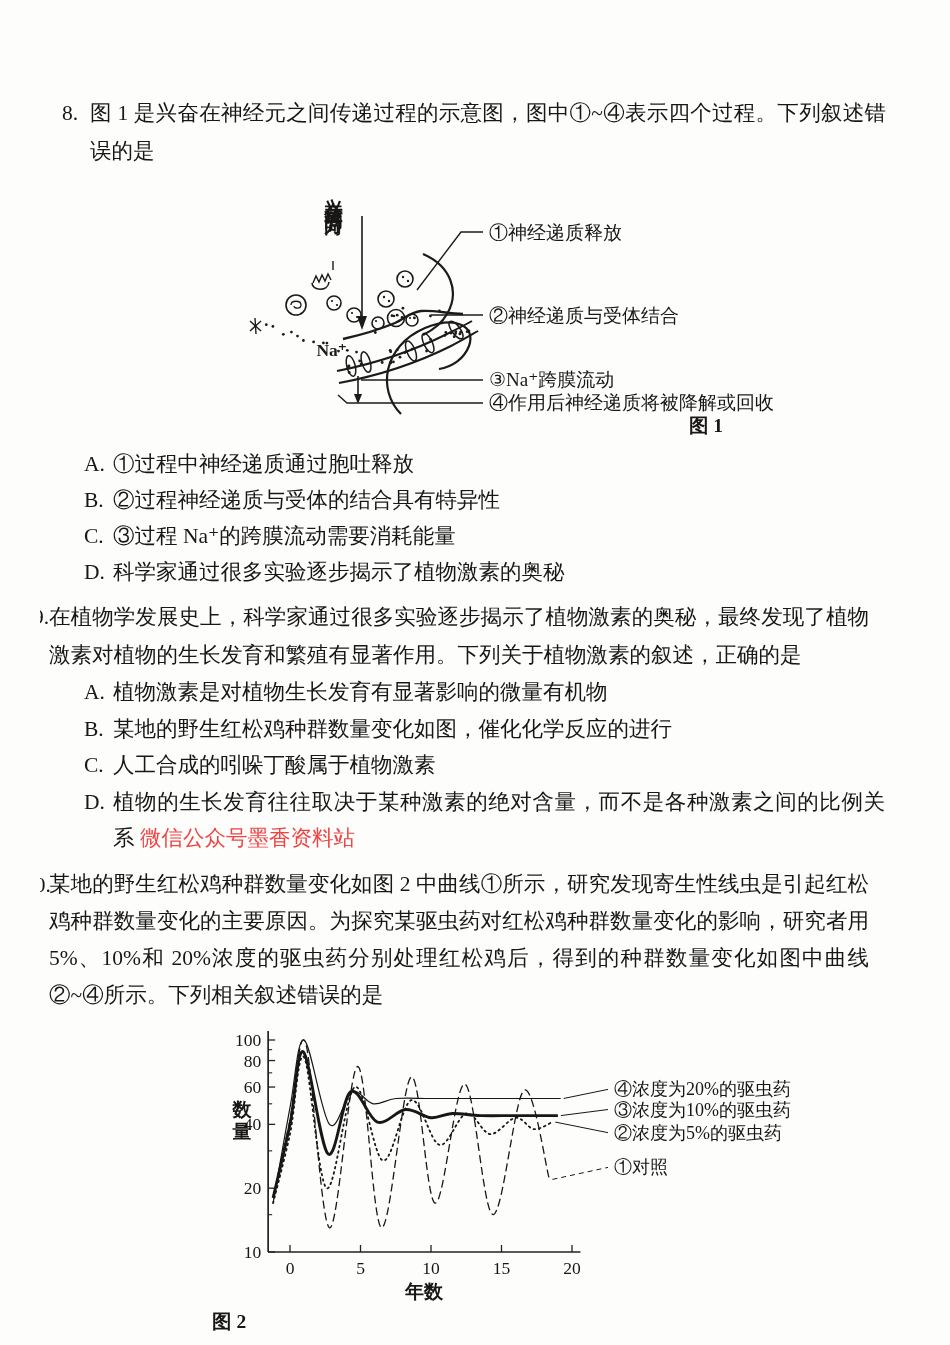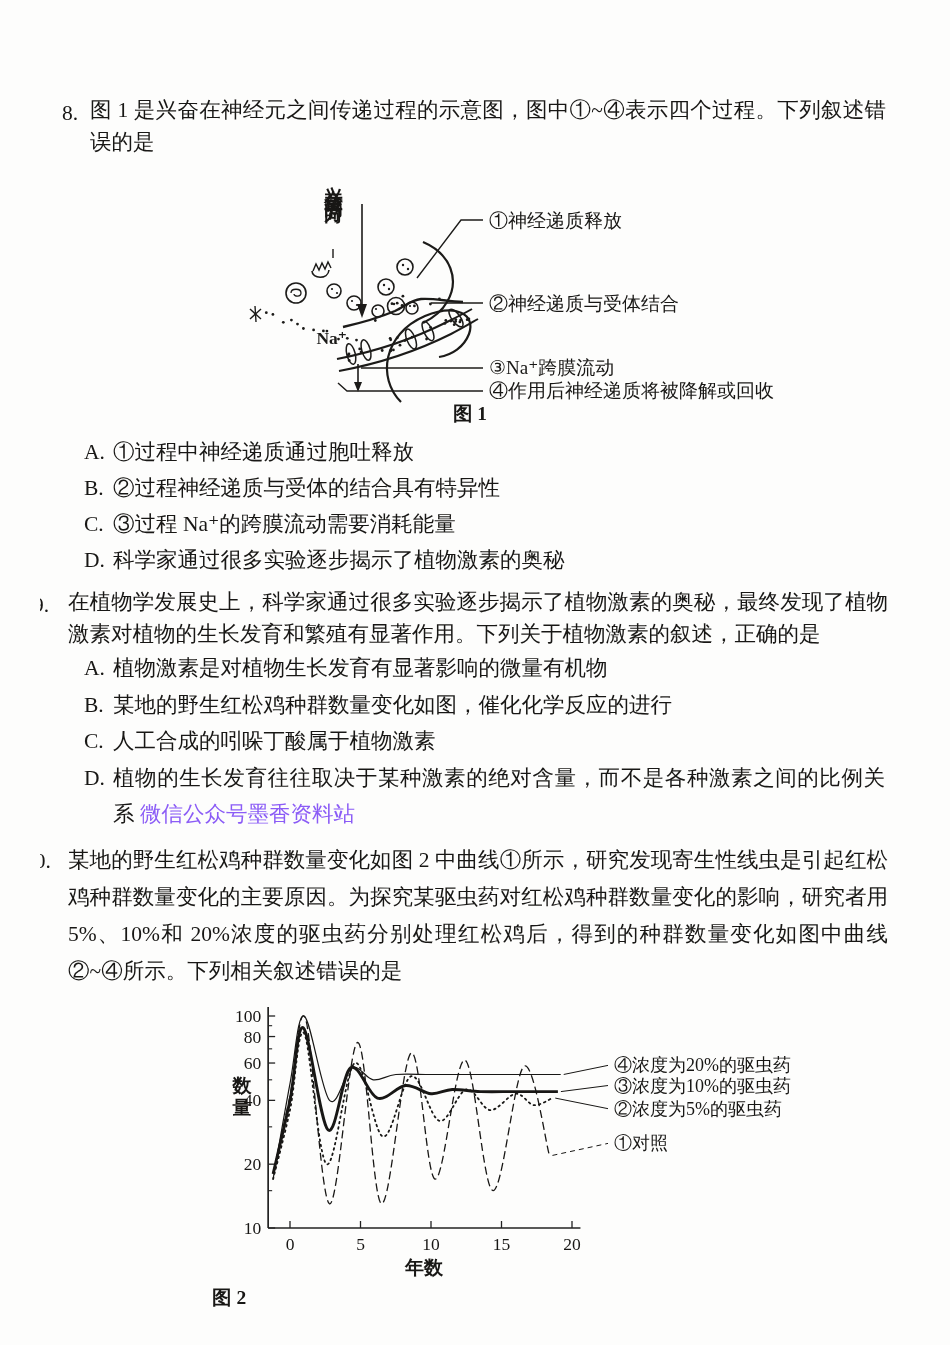--- a/index.html
+++ b/index.html
@@ -4,34 +4,34 @@
 <style>
   html,body{margin:0;padding:0}
   body{width:950px;height:1345px;background:#fdfdfc;color:#181715;
        font-family:"Liberation Serif","DejaVu Serif",serif;overflow:hidden;position:relative}
   .page{position:absolute;inset:0;padding-top:94px;box-sizing:border-box}
   .q{position:relative}
   .qnum{position:absolute;left:62px;top:0;font-size:21.5px;line-height:38px}
   .qnum-clip{position:absolute;left:40px;top:0;width:17px;overflow:hidden;font-size:21.5px;line-height:38px;white-space:nowrap}
   .qnum-clip .shift9{display:inline-block;margin-left:-7px}
   .qnum-clip .shift10{display:inline-block;margin-left:-16px}
-  .stem{font-size:21.5px;line-height:32px;text-align:justify}
+  .stem{font-size:21.5px;line-height:38px;text-align:justify}
   .q8-stem{margin-left:90px;width:796px}
-  .q9-stem,.q10-stem{margin-left:68px;width:820px}
+  .q9-stem,.q10-stem{margin-left:49px;width:820px}
   .q10-stem{line-height:37px}
   .opt{position:relative;margin-left:113px;width:772px;font-size:21.5px;line-height:36px;text-align:justify}
   .opt .lab{position:absolute;left:-29px}
   .q9opts .opt{line-height:36.5px}
-  .watermark{color:#8b5cf6}
+  .watermark{color:#ef4444}
   
   .fig1{position:relative;width:690px;height:258px;margin:14px 0 4px 225px}
   .fig1 svg{position:absolute;left:0;top:0}
   .vlabel{position:absolute;left:96px;top:0;writing-mode:vertical-rl;text-orientation:upright;
           font-size:18.5px;letter-spacing:3px;font-weight:600}
-  .figcap1{position:absolute;left:0;top:228px;width:490px;text-align:center;font-size:19.5px;font-weight:600}
+  .figcap1{position:absolute;left:8px;top:228px;width:490px;text-align:right;font-size:19.5px;font-weight:600}
   line,path,circle,ellipse{vector-effect:none}
   .ink{stroke:#1c1b19;fill:none}
   
   .fig2{position:relative;margin:10px 0 0 212px;width:700px}
   .figcap2{width:500px;text-align:left;font-size:19.5px;font-weight:600;margin-top:2px}
   .ticklabel{font-size:17.5px;fill:#181715}
   .axislabel{font-size:19px;fill:#181715;font-weight:600}
   .legendlabel{font-size:18px;fill:#181715}
 </style>
 </head>

